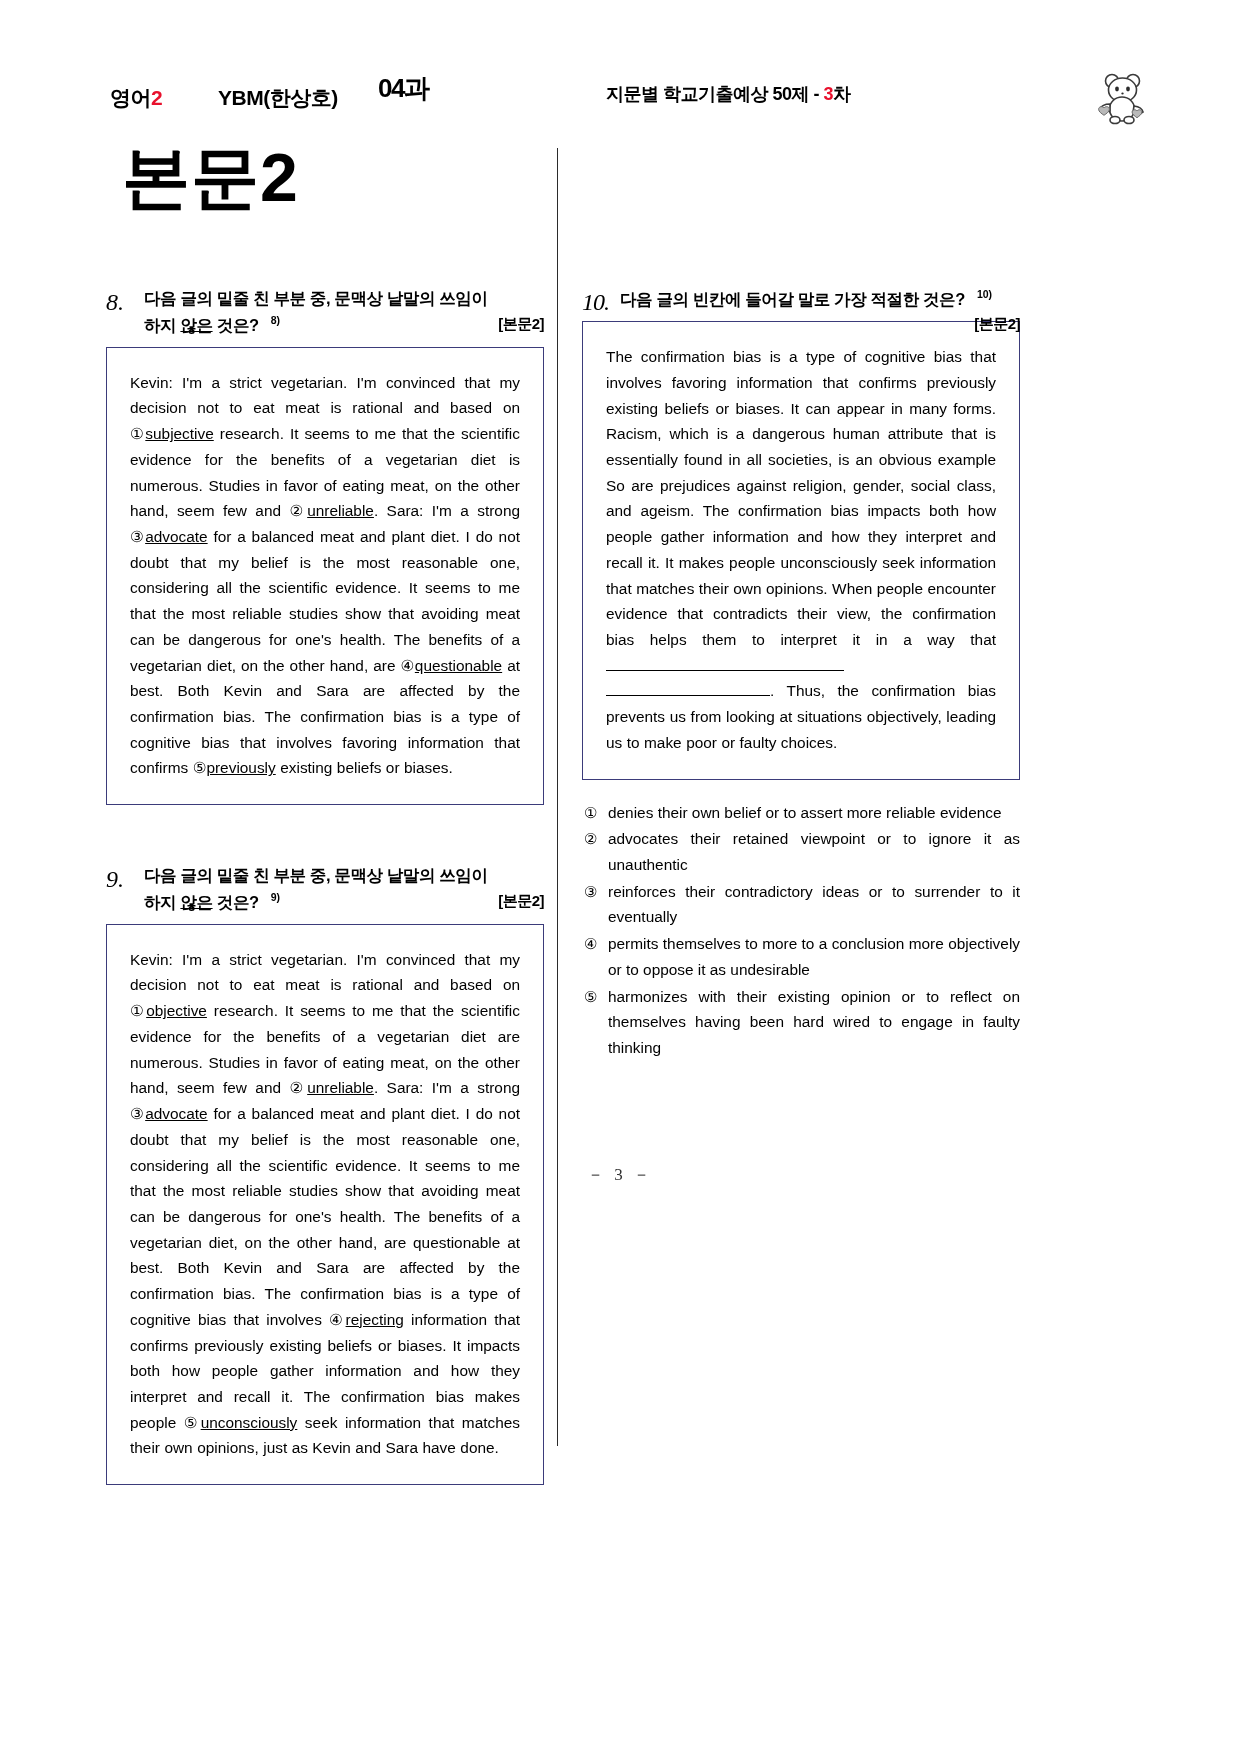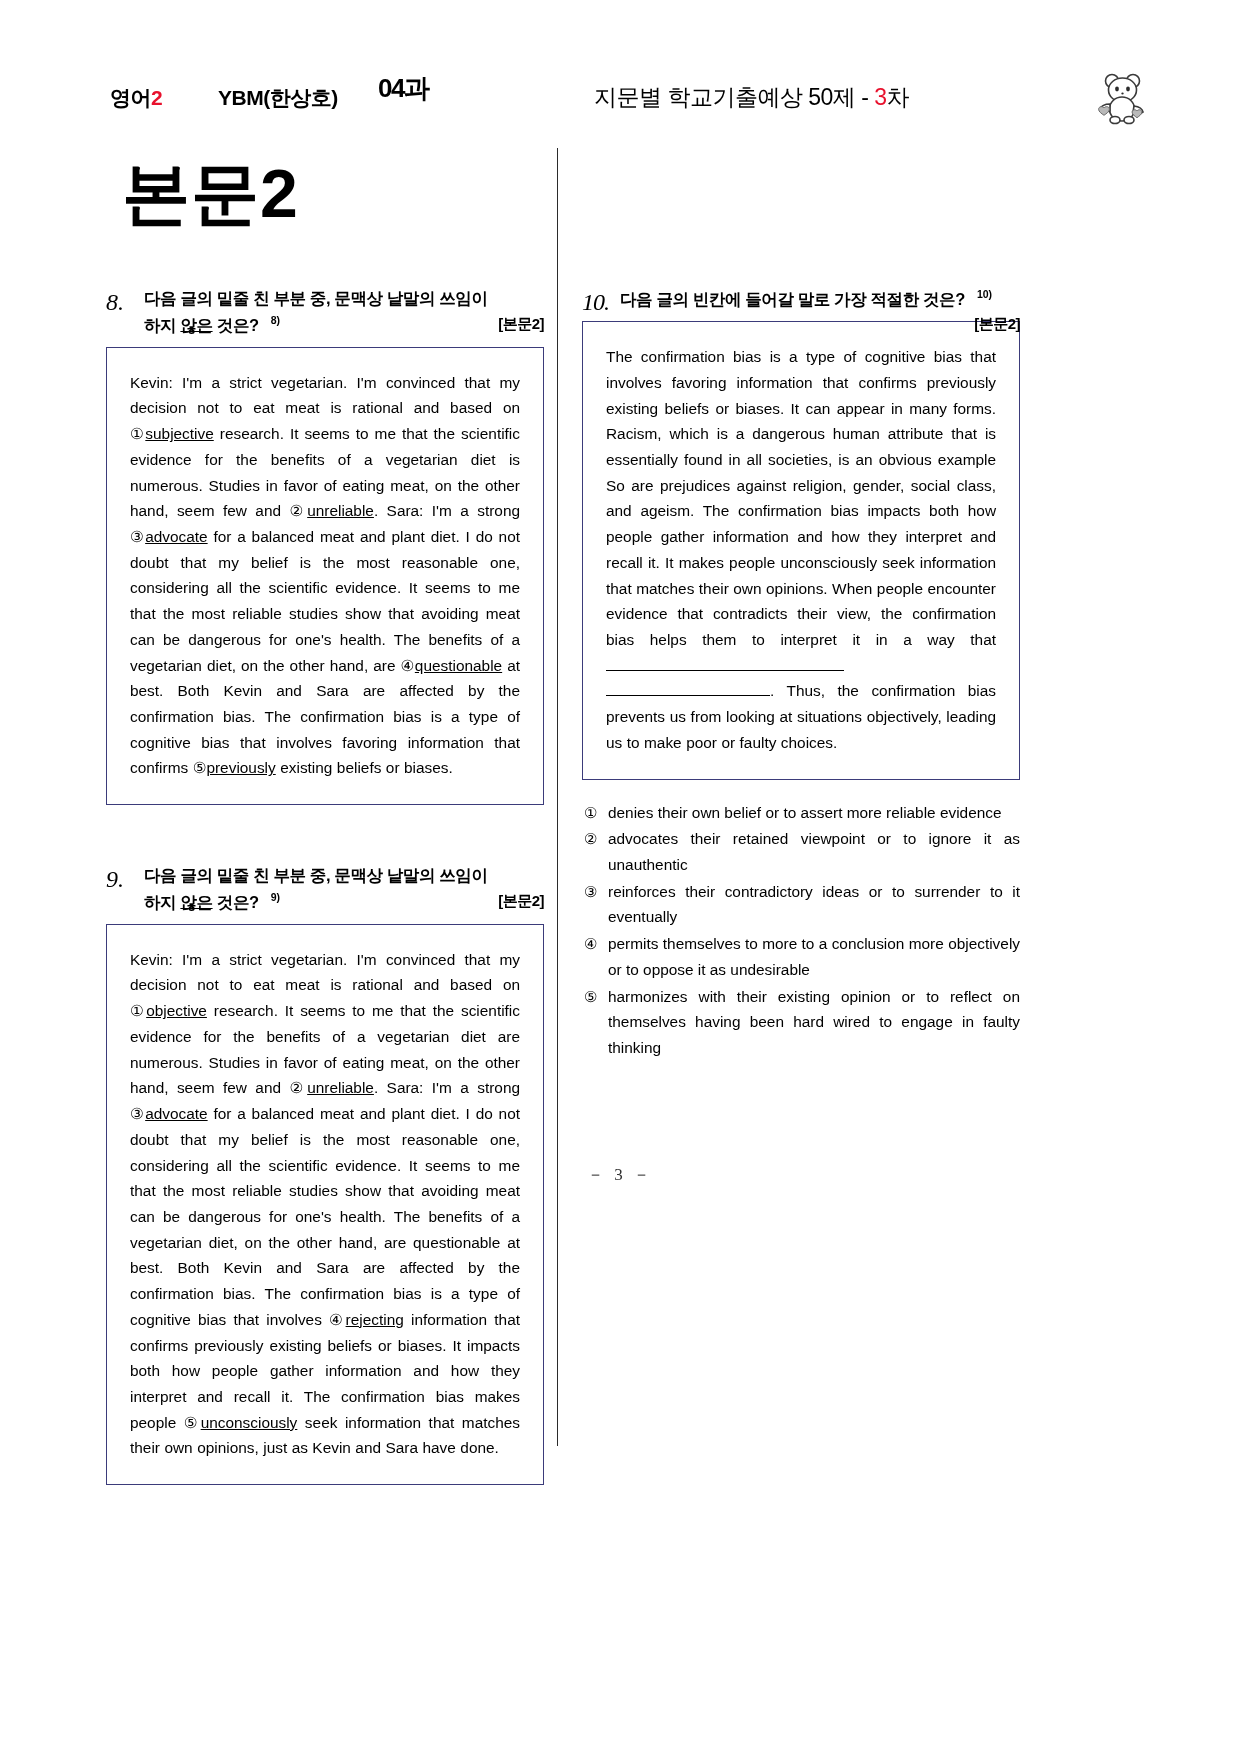--- a/index.html
+++ b/index.html
@@ -52,41 +52,41 @@
     position: absolute;
     left: 268px;
     top: -3px;
     font-size: 26px;
     font-weight: bold;
     letter-spacing: -1.5px;
     white-space: nowrap;
   }
   .hdr-right {
     position: absolute;
-    left: 484px;
+    left: 496px;
     top: 8px;
-    font-size: 23px;
-    font-weight: normal;
+    font-size: 18px;
+    font-weight: bold;
     letter-spacing: -0.5px;
     white-space: nowrap;
   }
   .hdr-right .red { color: #e8112d; }
 
   .mascot {
     position: absolute;
     right: -6px;
     top: -8px;
     width: 72px;
     height: 62px;
   }
 
   
   .big-title {
     position: absolute;
-    top: 159px;
+    top: 143px;
     left: 122px;
     font-size: 68px;
     font-weight: bold;
     letter-spacing: 1px;
     line-height: 1;
   }
 
   
   .col-divider {
     position: absolute;

